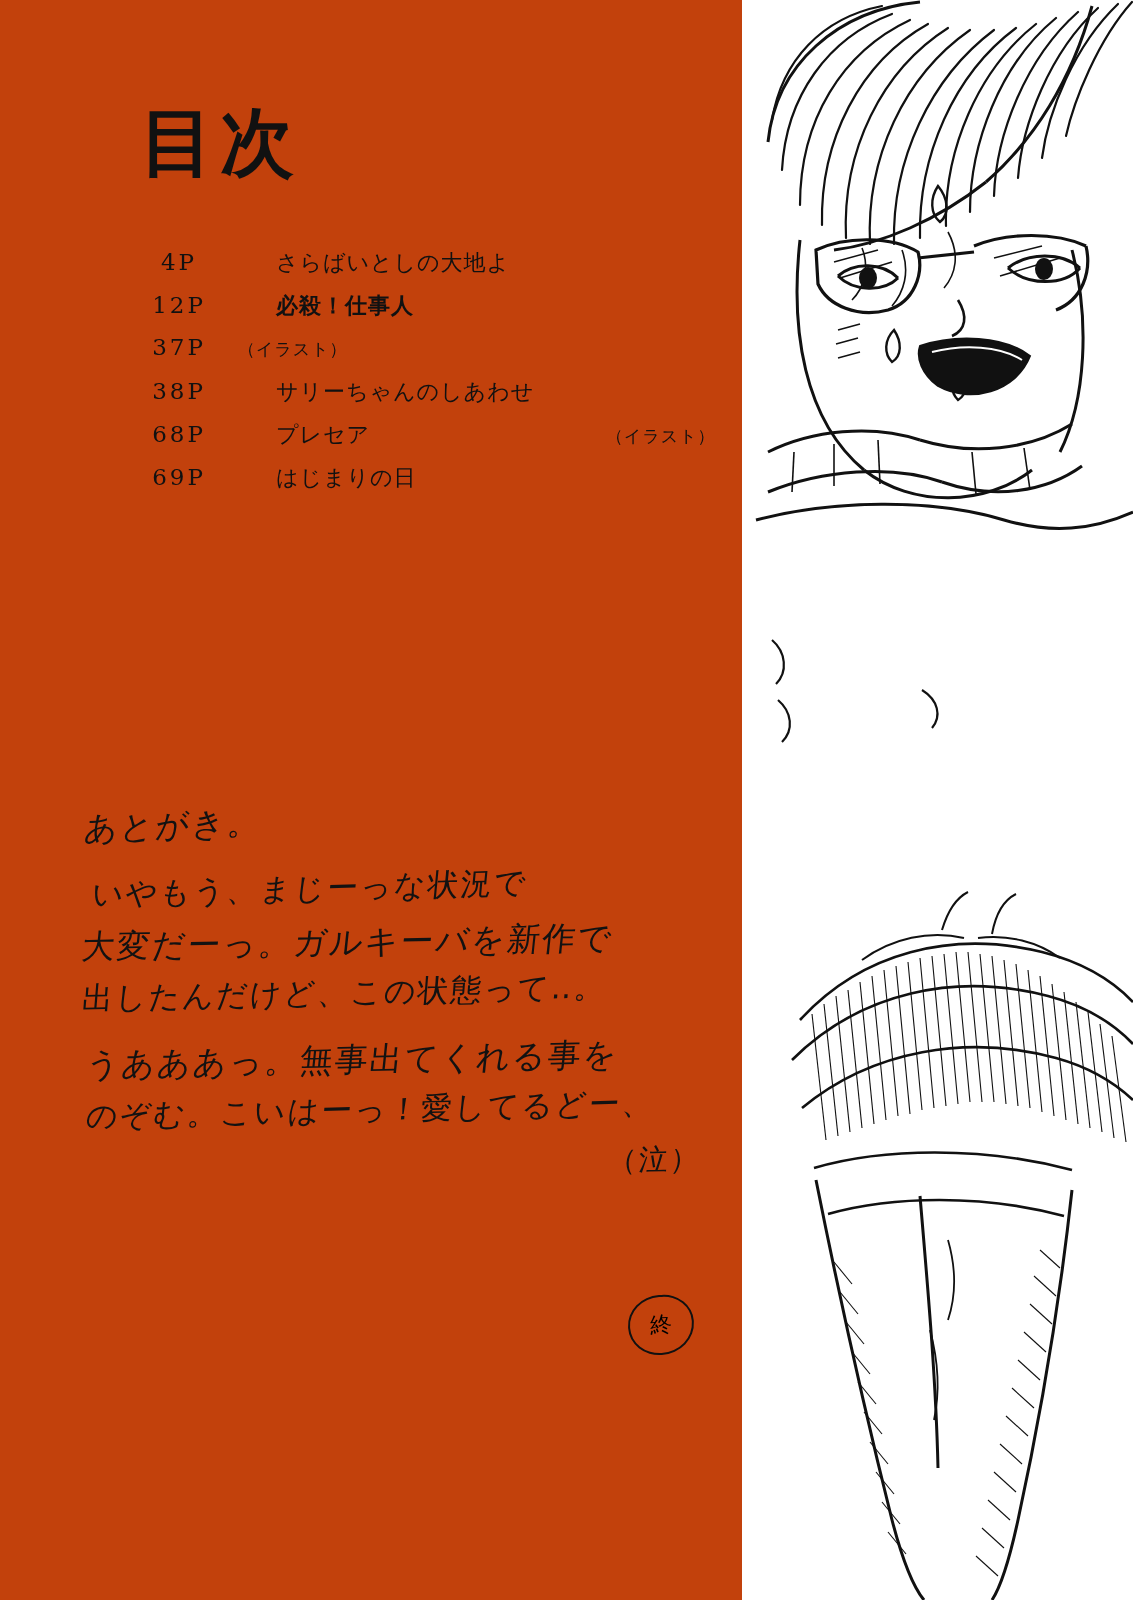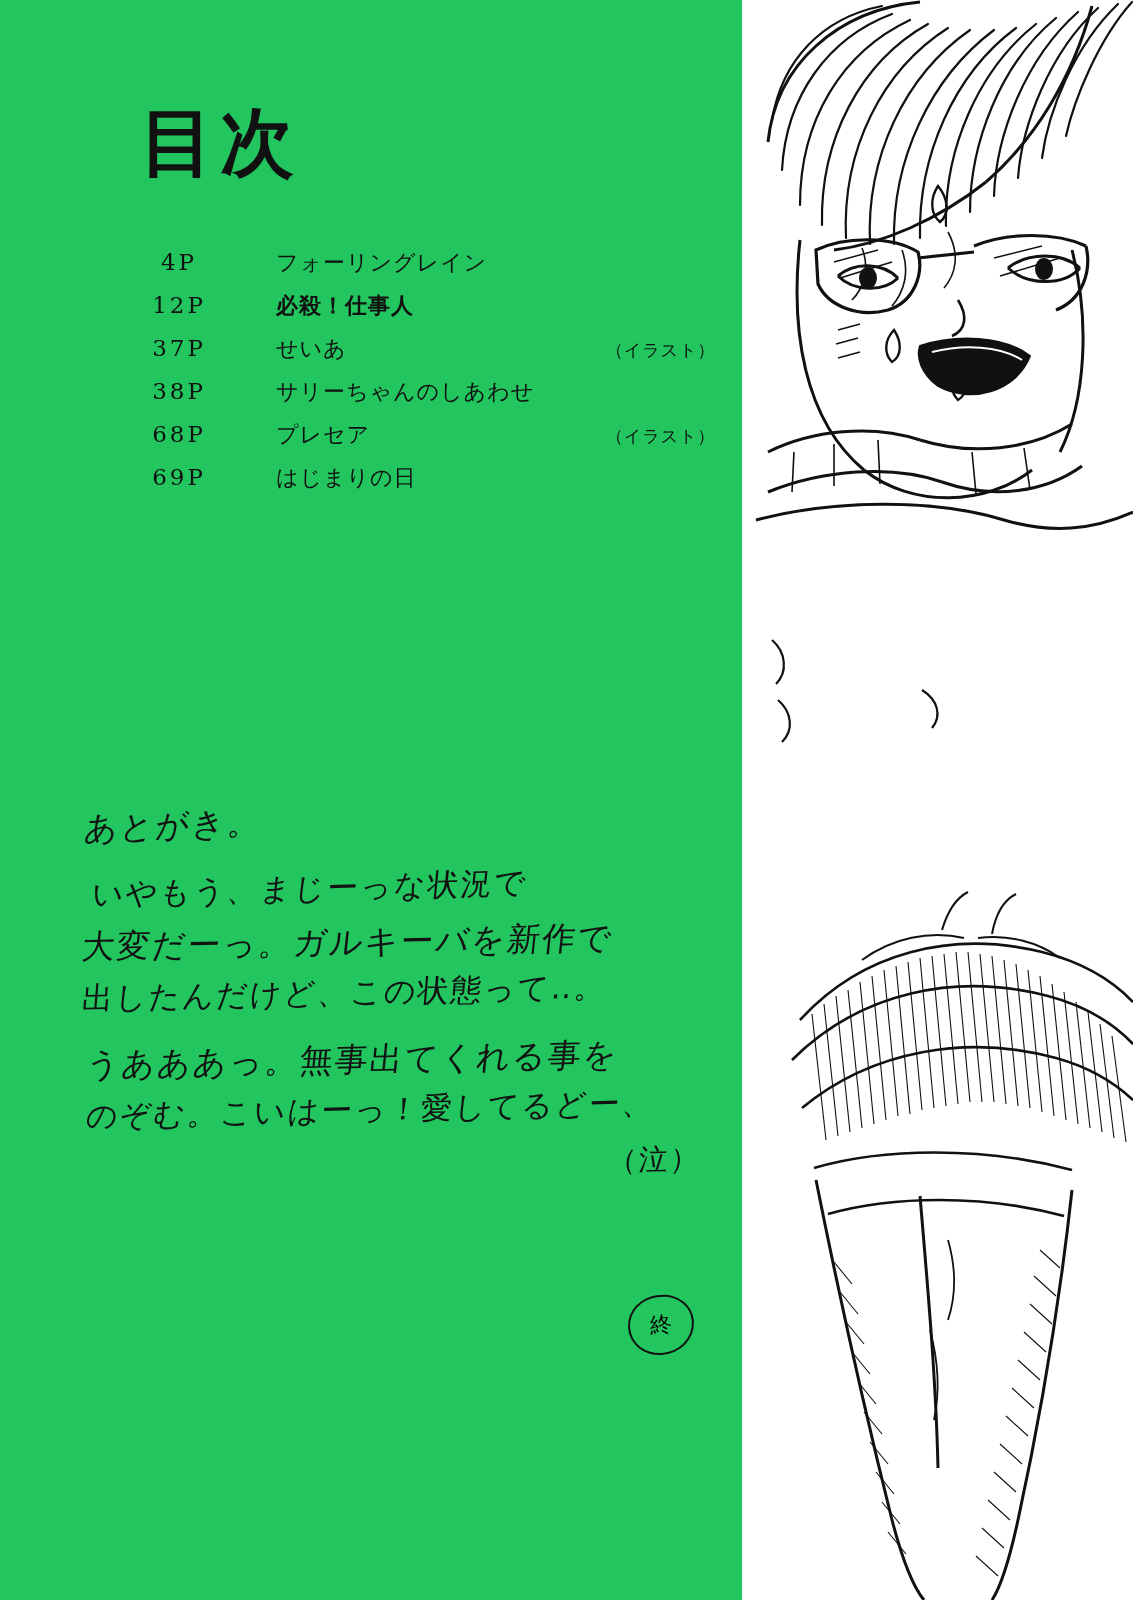--- a/index.html
+++ b/index.html
@@ -7,21 +7,21 @@
     padding: 0;
     background: #ffffff;
   }
   body {
     font-family: "Liberation Serif", serif;
   }
   .page {
     position: relative;
     width: 1133px;
     height: 1600px;
-    background: #22c55e;
+    background: #c2410c;
     overflow: hidden;
   }
 
   
   .content {
     position: absolute;
     left: 0;
     top: 0;
     width: 740px;
     height: 1600px;
@@ -147,34 +147,33 @@
 <div class="page">
 
   <div class="content">
 
     <div class="toc-title">目次</div>
 
     <div class="toc-list">
 
       <div class="toc-row">
         <span class="toc-page">4P</span>
-        <span class="toc-name">フォーリングレイン</span>
+        <span class="toc-name">さらばいとしの大地よ</span>
         <span class="toc-note"></span>
       </div>
 
       <div class="toc-row">
         <span class="toc-page">12P</span>
         <span class="toc-name bold">必殺！仕事人</span>
         <span class="toc-note"></span>
       </div>
 
 
       <div class="toc-row">
         <span class="toc-page">37P</span>
-        <span class="toc-name">せいあ</span>
         <span class="toc-note">（イラスト）</span>
       </div>
 
       <div class="toc-row">
         <span class="toc-page">38P</span>
         <span class="toc-name">サリーちゃんのしあわせ</span>
         <span class="toc-note"></span>
       </div>
 
 

